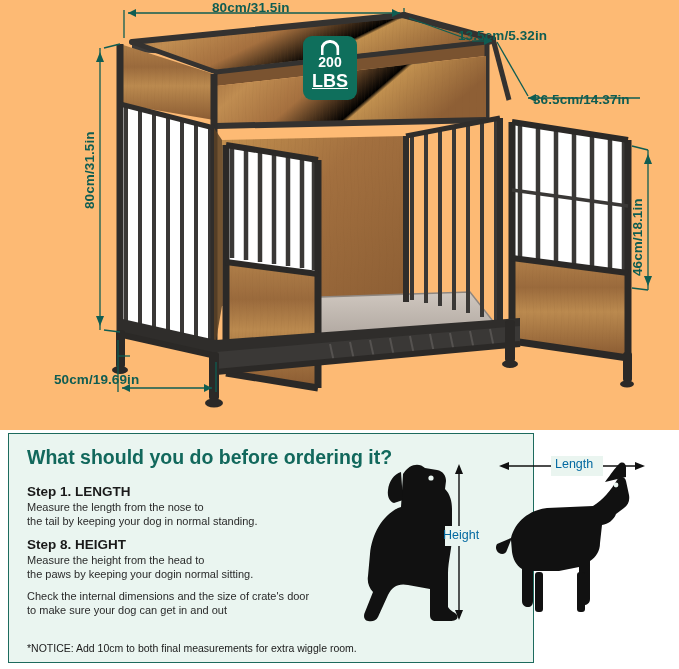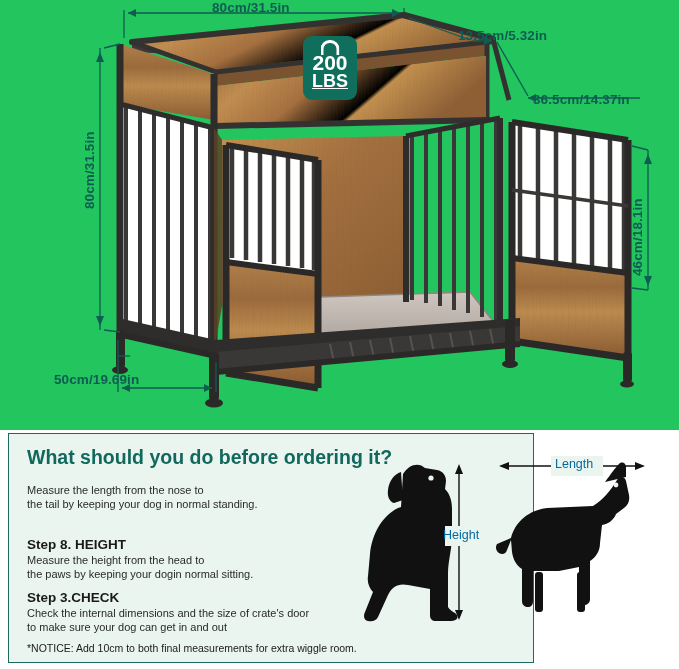--- a/index.html
+++ b/index.html
@@ -15,21 +15,21 @@
     width: 679px;
     height: 669px;
     background: #ffffff;
   }
 
   
   #product-panel {
     position: absolute;
     left: 0; top: 0;
     width: 679px; height: 430px;
-    background: #22c55e;
+    background: #fdba74;
   }
 
   .dim-label {
     position: absolute;
     color: #0f5d52;
     font-size: 13.5px;
     font-weight: bold;
     letter-spacing: 0.1px;
     white-space: nowrap;
   }
@@ -54,21 +54,21 @@
     left: 50%; top: 4px;
     transform: translateX(-50%);
     width: 19px; height: 15px;
     border: 3.2px solid #ffffff;
     border-bottom: none;
     border-radius: 9px 9px 0 0;
   }
   #weight-badge .num {
     position: absolute;
     left: 0; right: 0; top: 15px;
-    font-size: 21px;
+    font-size: 14px;
     font-weight: bold;
     line-height: 23px;
   }
   #weight-badge .unit {
     position: absolute;
     left: 0; right: 0; top: 38px;
     font-size: 18px;
     font-weight: bold;
     line-height: 15px;
     text-decoration: underline;
@@ -345,32 +345,32 @@
       <div class="handle"></div>
       <div class="num">200</div>
       <div class="unit">LBS</div>
     </div>
   </div>
 
   <div id="info-panel">
     <div id="info-title">What should you do before ordering it?</div>
 
     <div class="step" id="step1">
+      <div class="step-head">Step 1. LENGTH</div>
       <div class="step-body" style="white-space:pre-line;">Measure the length from the nose to
 the tail by keeping your dog in normal standing.</div>
     </div>
 
     <div class="step" id="step2">
       <div class="step-head">Step 8. HEIGHT</div>
       <div class="step-body" style="white-space:pre-line;">Measure the height from the head to
 the paws by keeping your dogin normal sitting.</div>
     </div>
 
     <div class="step" id="step3" style="width:340px;">
-      <div class="step-head">Step 3.CHECK</div>
       <div class="step-body" style="white-space:pre-line;">Check the internal dimensions and the size of crate's door
 to make sure your dog can get in and out</div>
     </div>
 
     <div id="notice">*NOTICE: Add 10cm to both final measurements for extra wiggle room.</div>
 
     <div id="dogs">
       <svg viewBox="0 0 320 205" width="320" height="205">
 
         <g fill="#111111">

